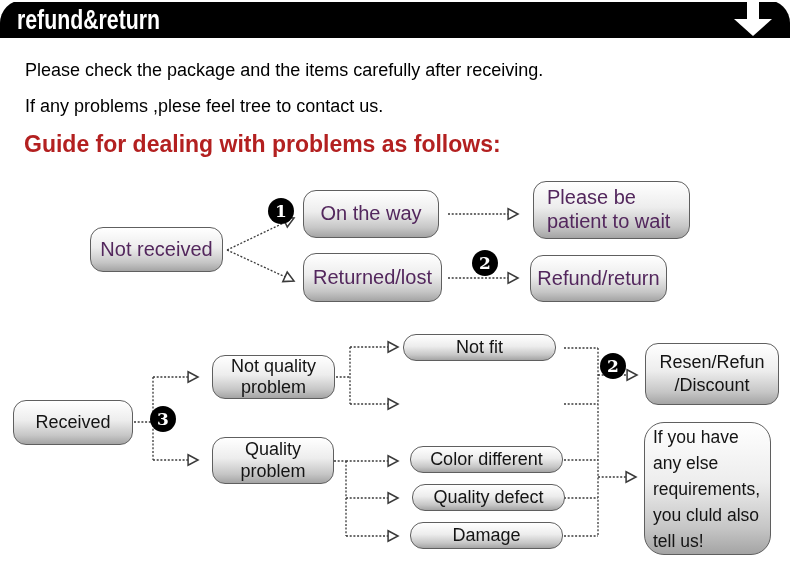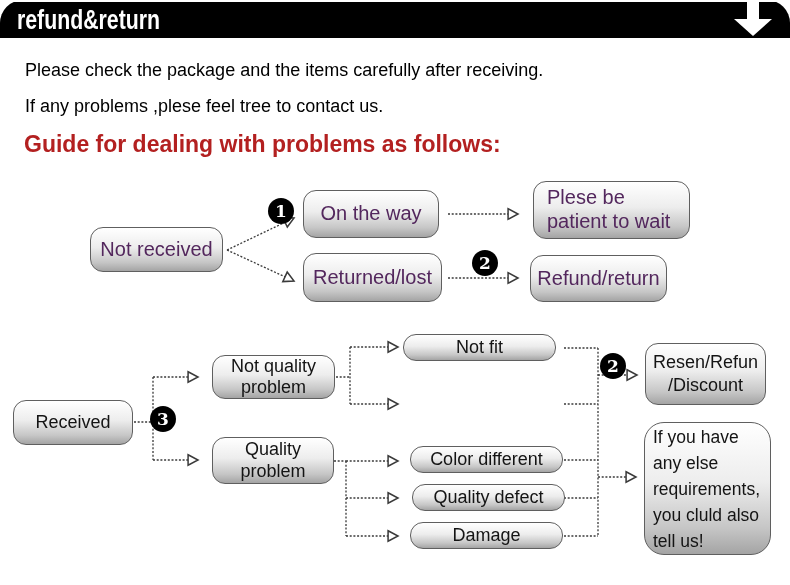--- a/index.html
+++ b/index.html
@@ -95,21 +95,21 @@
   <div class="box f1" style="left:90px;top:227px;width:133px;height:45px;">
     <span>Not received</span>
   </div>
   <div class="box f1" style="left:303px;top:190px;width:136px;height:48px;">
     <span>On the way</span>
   </div>
   <div class="box f1" style="left:303px;top:253px;width:139px;height:49px;">
     <span>Returned/lost</span>
   </div>
   <div class="box f1 left" style="left:533px;top:181px;width:157px;height:58px;padding-left:13px;">
-    <span>Plese be
+    <span>Please be
 patient to wait</span>
   </div>
   <div class="box f1" style="left:530px;top:255px;width:137px;height:47px;">
     <span>Refund/return</span>
   </div>
 
   <div class="badge" style="left:268px;top:198px;">
     <span>1</span>
   </div>
   <div class="badge" style="left:472px;top:250px;">
@@ -132,21 +132,21 @@
   </div>
   <div class="box f2" style="left:410px;top:446px;width:153px;height:27px;">
     <span>Color different</span>
   </div>
   <div class="box f2" style="left:412px;top:484px;width:153px;height:27px;">
     <span>Quality defect</span>
   </div>
   <div class="box f2" style="left:410px;top:522px;width:153px;height:27px;">
     <span>Damage</span>
   </div>
-  <div class="box f2" style="left:645px;top:343px;width:121px;height:62px;line-height:1.3;">
+  <div class="box f2" style="left:645px;top:343px;width:134px;height:62px;line-height:1.3;">
     <span>Resen/Refun
 /Discount</span>
   </div>
   <div class="box f2 left" style="left:644px;top:422px;width:127px;height:133px;padding-left:8px;border-radius:20px;font-size:17.5px;line-height:26px;">
     <span>If you have
 any else
 requirements,
 you cluld also
 tell us!</span>
   </div>

